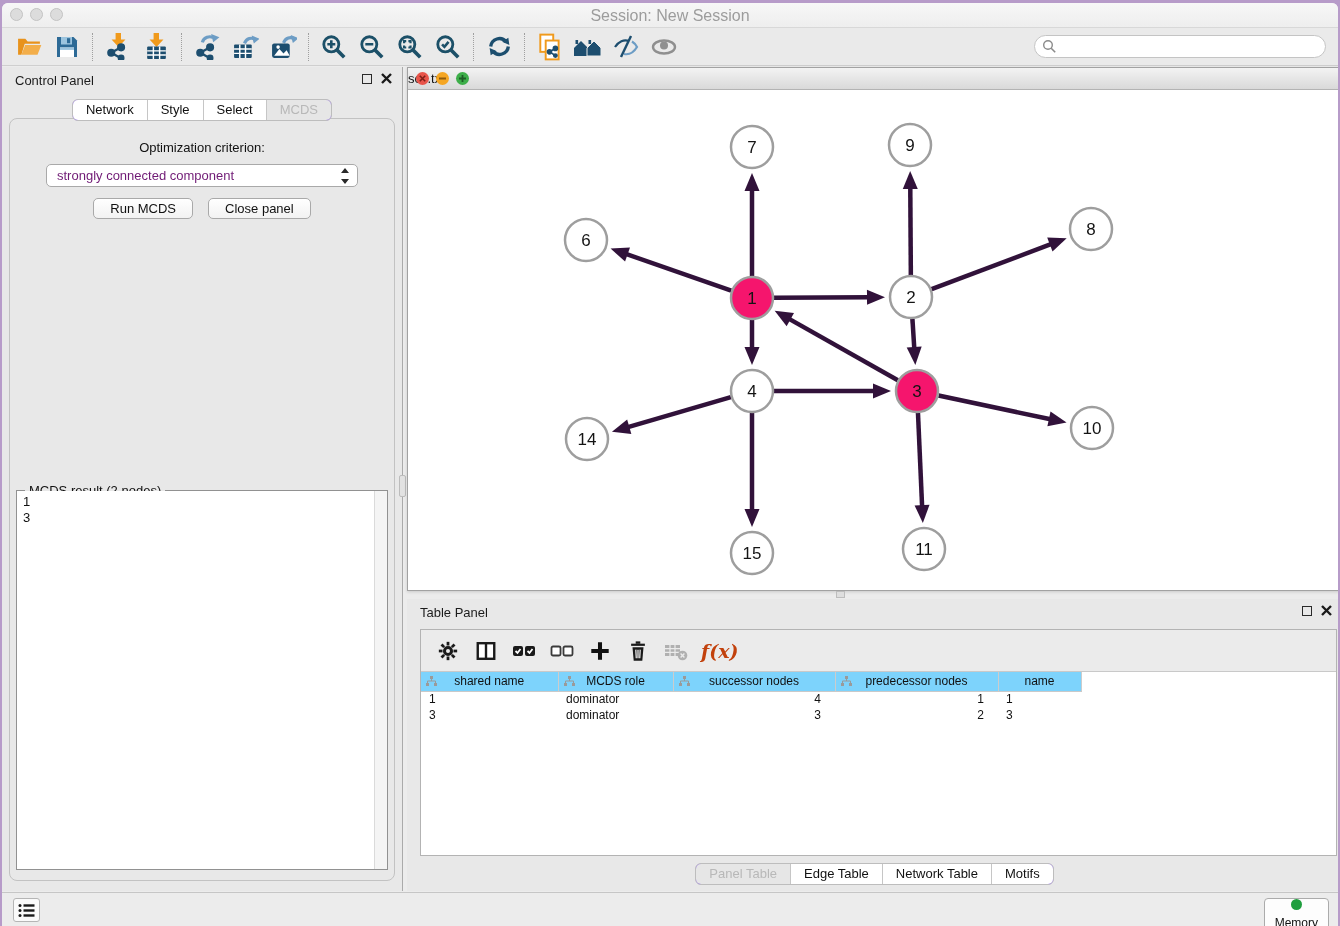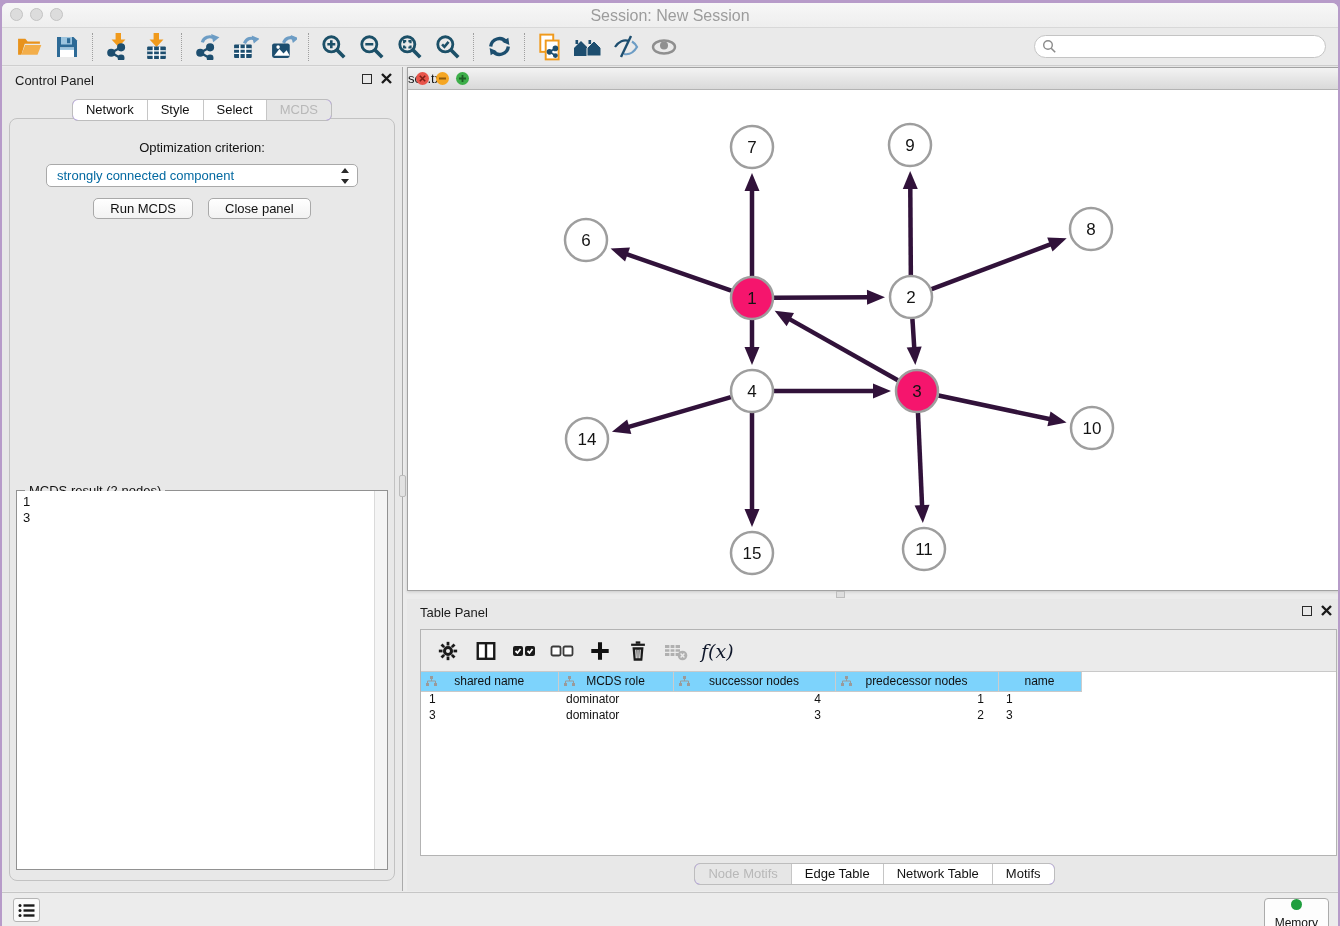--- a/index.html
+++ b/index.html
@@ -28,21 +28,21 @@
   .panel-icons { position:absolute; right:10px; top:6px; display:flex; gap:9px; align-items:center; }
   .float-box { width:10px; height:10px; border:1.6px solid #2a2a2a; display:inline-block; }
 
   .seg { display:inline-flex; border:1px solid #bdbdbd; border-radius:6px; overflow:hidden; background:#8b5cf6; }
   .seg .tab { padding:2px 13px; font-size:13px; color:#111; background:#fff; border-right:1px solid #c6c6c6; line-height:16px; white-space:nowrap; }
   .seg .tab:last-child { border-right:none; }
   .seg .tab.selected { background:#e6e6e6; color:#b8b8b8; }
   #cp-tabs-row { position:absolute; left:0; top:32px; width:100%; text-align:center; z-index:2; }
   #cp-content { position:absolute; left:7px; top:51px; width:386px; height:763px; border:1px solid #c2c2c2; border-radius:8px; background:#e8e8e8; }
   #opt-label { margin-top:21px; text-align:center; font-size:13px; color:#111; }
-  #opt-select { position:relative; margin:9px auto 0; width:312px; height:23px; background:#fff; border:1px solid #a9a9a9; border-radius:5px; font-size:13px; line-height:21px; padding-left:10px; color:#0369a1; }
+  #opt-select { position:relative; margin:9px auto 0; width:312px; height:23px; background:#fff; border:1px solid #a9a9a9; border-radius:5px; font-size:13px; line-height:21px; padding-left:10px; color:#701a75; }
   #opt-chevrons { position:absolute; right:7px; top:3px; }
   #cp-buttons { margin-top:11px; display:flex; justify-content:center; gap:15px; }
   .btn { background:linear-gradient(#ffffff,#f2f2f2); border:1px solid #a9a9a9; border-radius:5px; font-size:13px; padding:2px 16px; color:#111; font-family:"Liberation Sans",sans-serif; }
   #mcds-fieldset { position:absolute; left:6px; top:371px; width:372px; height:380px; border:1px solid #919191; background:#fff; }
   #mcds-legend { position:absolute; left:8px; top:-8px; background:#e8e8e8; padding:0 4px; font-size:13px; color:#111; }
   #mcds-list { position:absolute; left:0; top:0; bottom:0; right:13px; background:#fff; padding:3px 0 0 6px; overflow:hidden; }
   .mcds-item { font-size:13px; line-height:16px; color:#111; }
   #mcds-scroll { position:absolute; top:0; right:0; bottom:0; width:13px; background:#f4f4f4; border-left:1px solid #dadada; }
   #cp-splitter-handle { position:absolute; right:-4px; top:408px; width:7px; height:22px; background:#e2e2e2; border:1px solid #bcbcbc; border-radius:2px; }
 
@@ -55,21 +55,21 @@
   .tl svg { position:absolute; left:0; top:0; }
   #graph-canvas { width:931px; height:500px; background:#fff; }
 
   #split-handle-bottom { position:absolute; left:834px; top:588px; width:9px; height:7px; background:#dedede; border:1px solid #bdbdbd; }
 
   
   #table-panel { position:absolute; left:405px; top:596px; width:935px; height:292px; background:#e8e8e8; }
   #tp-box { position:absolute; left:13px; top:30px; width:917px; height:227px; border:1px solid #b3b3b3; background:#fff; overflow:hidden; }
   #tp-toolbar { height:42px; background:#ebebeb; border-bottom:1px solid #c9c9c9; display:flex; align-items:center; padding-left:10px; gap:4px; }
   .tp-btn { width:34px; height:32px; display:flex; align-items:center; justify-content:center; background:transparent; border:none; }
-  #fx-label { font-family:"DejaVu Serif",serif; font-style:italic; font-size:19px; color:#0f172a; margin-left:4px; }
+  #fx-label { font-family:"DejaVu Serif",serif; font-style:italic; font-size:19px; color:#c2410c; margin-left:4px;font-weight:bold; }
   #node-table { border-collapse:collapse; table-layout:fixed; }
   #node-table th { height:19px; background:#7dd3fc; border-right:1px solid #cccccc; border-bottom:1px solid #c9c9c9; font-size:12px; font-weight:normal; color:#111; position:relative; text-align:center; }
   #node-table th .th-icon { position:absolute; left:5px; top:4px; }
   #node-table td { height:16px; font-size:12px; color:#111; padding:0 8px; white-space:nowrap; overflow:hidden; }
   #node-table td.r { text-align:right; padding-right:14px; }
   #tp-tabs-row { position:absolute; left:0; top:264px; width:100%; text-align:center; }
 
   
   #status-bar { position:absolute; left:0; top:889px; width:1336px; height:34px; background:#ececec; border-top:1px solid #c6c6c6; }
   #list-btn { position:absolute; left:11px; top:5px; width:27px; height:24px; background:#fafafa; border:1px solid #b5b5b5; border-radius:3px; display:flex; align-items:center; justify-content:center; }
@@ -484,21 +484,21 @@
                 <td class="r">3</td>
                 <td class="r">2</td>
                 <td>3</td>
                 <td></td>
               </tr>
             </tbody>
       </table>
     </div>
     <div id="tp-tabs-row">
       <span class="seg" id="tp-tabs">
-            <span class="tab selected">Node Motifs</span>
+            <span class="tab selected">Panel Table</span>
             <span class="tab">Edge Table</span>
             <span class="tab">Network Table</span>
             <span class="tab">Motifs</span>
           </span>
     </div>
   </div>
 
   <div id="status-bar">
     <button id="list-btn">
       <svg width="17" height="15" viewBox="0 0 17 15">

